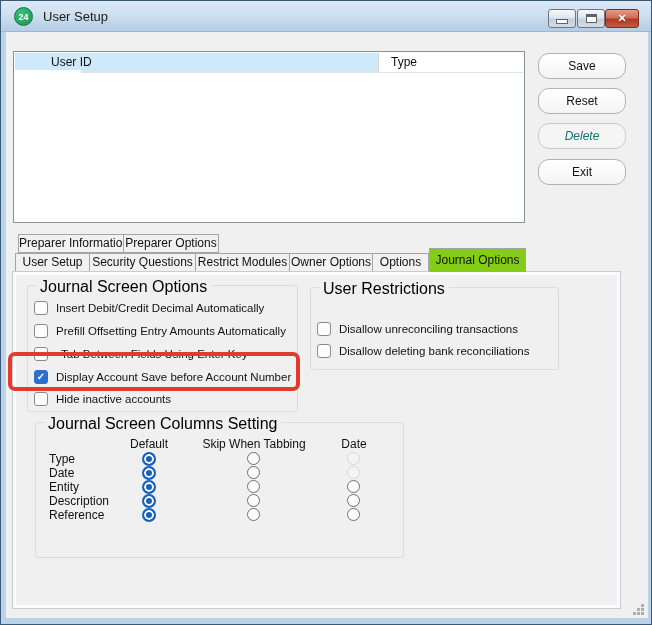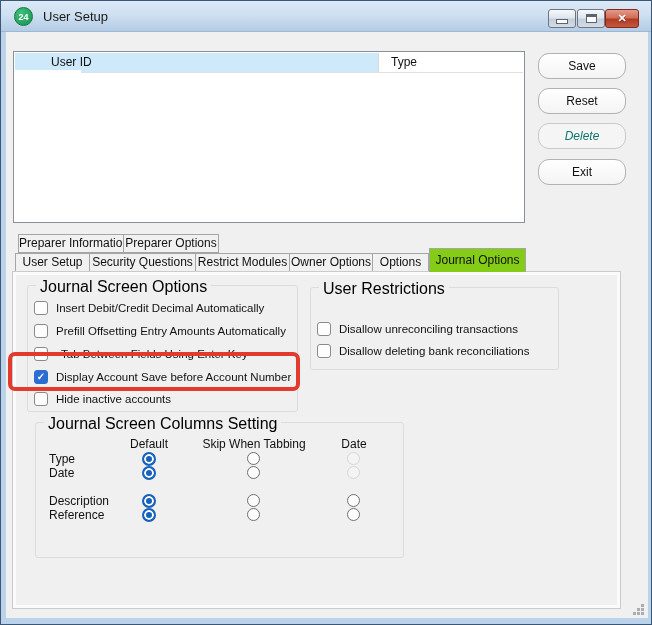--- a/index.html
+++ b/index.html
@@ -179,20 +179,26 @@
         <span class="radio on" style="left:106px"></span>
         <span class="radio" style="left:211px"></span>
         <span class="radio disabled" style="left:311px"></span>
       </div>
       <div class="cs-row" style="top:43px">
         <span class="cs-label">Date</span>
         <span class="radio on" style="left:106px"></span>
         <span class="radio" style="left:211px"></span>
         <span class="radio disabled" style="left:311px"></span>
       </div>
+      <div class="cs-row" style="top:57px">
+        <span class="cs-label">Entity</span>
+        <span class="radio on" style="left:106px"></span>
+        <span class="radio" style="left:211px"></span>
+        <span class="radio" style="left:311px"></span>
+      </div>
       <div class="cs-row" style="top:71px">
         <span class="cs-label">Description</span>
         <span class="radio on" style="left:106px"></span>
         <span class="radio" style="left:211px"></span>
         <span class="radio" style="left:311px"></span>
       </div>
       <div class="cs-row" style="top:85px">
         <span class="cs-label">Reference</span>
         <span class="radio on" style="left:106px"></span>
         <span class="radio" style="left:211px"></span>

